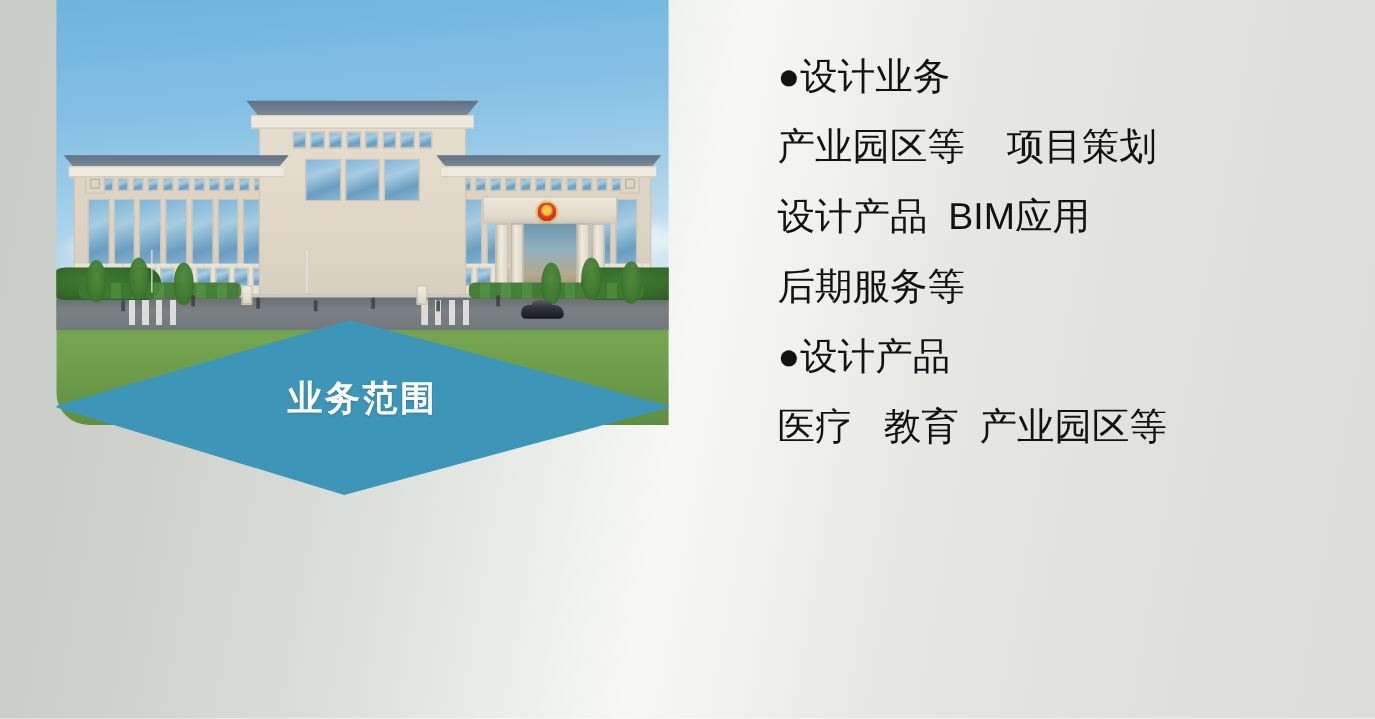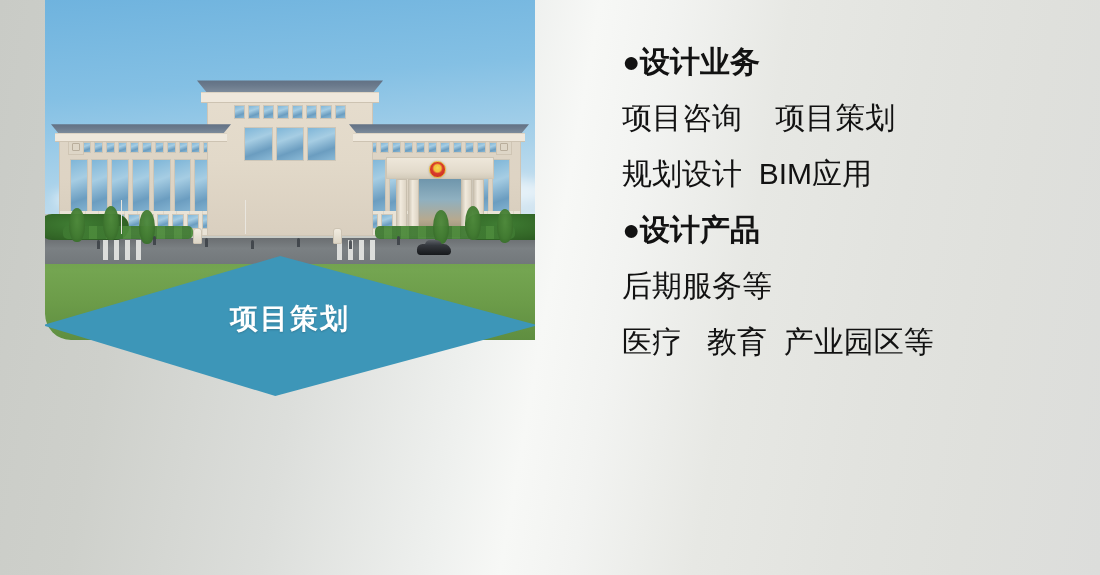--- a/index.html
+++ b/index.html
@@ -300,21 +300,21 @@
     width: 430px;
   }
   .t-line {
     font-size: 30px;
     line-height: 56px;
     color: #121212;
     white-space: pre;
     font-weight: 500;
   }
   .t-line.heading {
-    font-weight: 700;
+    font-weight: 400;
   }
 </style>
 </head>
 <body>
 
 <div class="slide">
 
   <div class="photo-panel">
     <div class="sky"></div>
     <div class="cloud c1"></div>
@@ -472,26 +472,26 @@
     <div class="person" style="left:160px; top:238px;"></div>
     <div class="person" style="left:206px; top:240px;"></div>
     <div class="person" style="left:252px; top:238px;"></div>
     <div class="person" style="left:304px; top:240px;"></div>
     <div class="person" style="left:352px; top:236px;"></div>
 
     <div class="car" style="left:372px; top:244px;"></div>
   </div>
 
   <div class="banner"></div>
-  <div class="banner-label">项目策划</div>
+  <div class="banner-label">业务范围</div>
 
   <div class="text-col">
 
     <div class="t-line heading">●设计业务</div>
-    <div class="t-line">项目咨询    项目策划</div>
-    <div class="t-line">规划设计  BIM应用</div>
+    <div class="t-line">产业园区等    项目策划</div>
+    <div class="t-line">设计产品  BIM应用</div>
+    <div class="t-line">后期服务等</div>
+
     <div class="t-line heading">●设计产品</div>
-
-    <div class="t-line">后期服务等</div>
     <div class="t-line">医疗   教育  产业园区等</div>
   </div>
 
 </div>
 
 </body></html>

